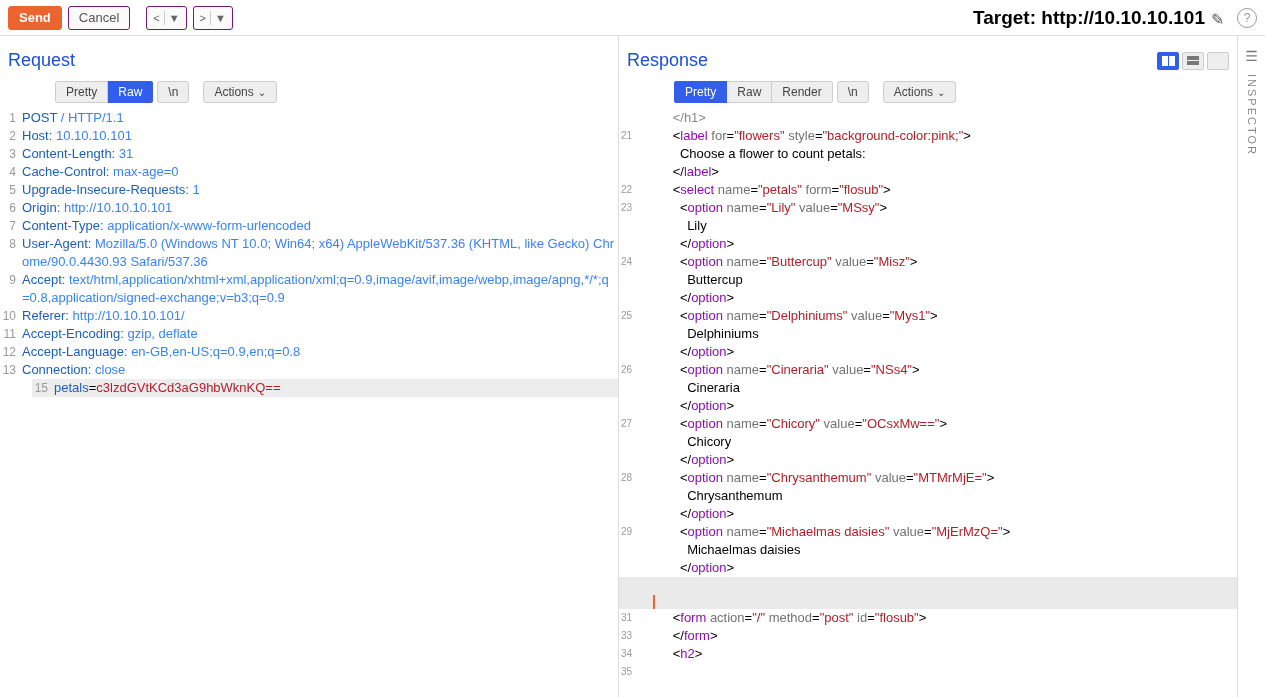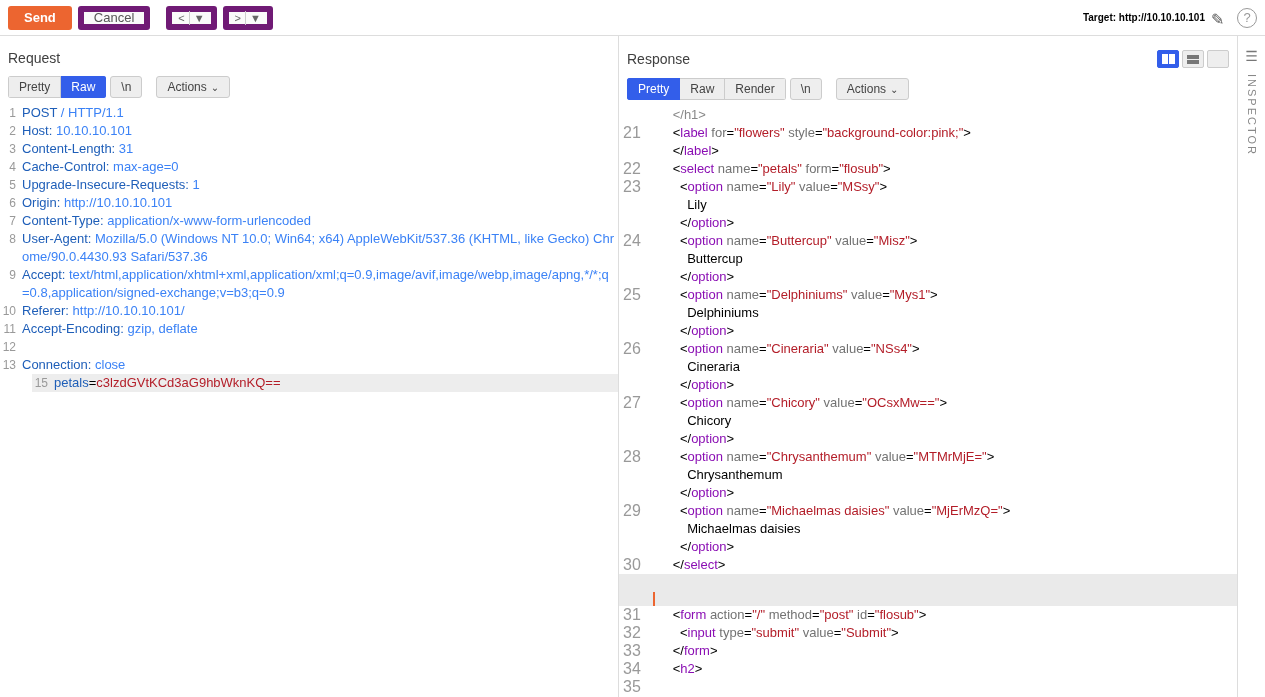--- a/index.html
+++ b/index.html
@@ -1,56 +1,56 @@
 <!DOCTYPE html>
 <html><head>
 <meta charset="utf-8">
 <style>
 * { margin:0; padding:0; box-sizing:border-box; font-family:Arial,Helvetica,sans-serif; }
 html,body { height:100%; width:1265px; overflow:hidden; background:#fff; }
 .topbar { height:36px; border-bottom:1px solid #ddd; display:flex; align-items:center; padding:0 8px; gap:6px; font-size:13px; }
-.btn { border:6px solid #701a75; background:#fafafa; border-radius:3px; height:24px; display:inline-flex; align-items:center; padding:0 10px; cursor:pointer; font-size:13px; color:#555; }
+.btn { border:1px solid #701a75; background:#fafafa; border-radius:3px; height:24px; display:inline-flex; align-items:center; padding:0 10px; cursor:pointer; font-size:13px; color:#555; }
 .btn.primary { background:#ec6530; border-color:#ec6530; color:#fff; font-weight:bold; }
 .btn.icon { padding:0 6px; }
 .chev { font-size:11px; color:#666; }
 .topbar .grow { flex:1; }
-.target { font-size:10px; font-weight:bold; }
+.target { font-size:19px; font-weight:bold; }
 .circle-icon { width:20px; height:20px; border:1.5px solid #999; border-radius:50%; display:inline-flex; align-items:center; justify-content:center; font-size:13px; color:#999; margin-left:4px; }
 
 .main { display:flex; height:calc(100% - 36px); }
 .panes { flex:1; display:flex; position:relative; }
 .pane { flex:1; display:flex; flex-direction:column; overflow:hidden; }
 .pane.left { border-right:1px solid #ddd; }
 .pane-header { display:flex; align-items:center; padding:14px 8px 10px 8px; }
-.pane-title { font-size:14px; color:#404040; }
+.pane-title { font-size:18px; color:#1d4ed8; }
 .pane-header .grow { flex:1; }
 .view-toggle { display:flex; gap:3px; }
 .vt-btn { width:22px; height:18px; border:1px solid #ccc; background:#eee; border-radius:2px; display:inline-flex; align-items:center; justify-content:center; }
 .vt-btn.active { background:#335eea; border-color:#335eea; }
 .vt-btn span { width:6px; height:10px; background:#fff; }
 .vt-btn.active span { background:#fff; }
 .vt-cols { display:flex; gap:1px; }
 .vt-rows { display:flex; flex-direction:column; gap:1px; }
 .vt-rows span { height:4px; width:12px; background:#777; }
 .vt-single span { width:12px; height:10px; background:#777; }
 
-.subbar { display:flex; align-items:center; gap:4px; padding:0 8px 6px 8px; font-size:12px; }
+.subbar { display:flex; align-items:center; gap:4px; padding:0 8px 6px 8px; font-size:12px;margin-left:47px; }
 .pill-group { display:flex; border-radius:3px; overflow:hidden; }
 .pill { background:#eee; border:1px solid #ccc; padding:3px 10px; color:#444; cursor:pointer; font-size:12px; }
 .pill.active { background:#335eea; color:#fff; border-color:#335eea; }
 .pill + .pill { border-left:none; }
 .pill.single { border-radius:3px; }
 .pill .d { margin-left:4px; font-size:10px; }
 
 .code-area { flex:1; overflow:auto; font-family:"Courier New",monospace; font-size:13px; line-height:18px; position:relative; }
 .codeline { display:flex; padding:0 2px; }
 .codeline.hl { background:#ededed;margin-left:32px; }
 .codeline.cursor { background:#eaeaea; }
 .gutter { width:20px; color:#999; text-align:right; padding-right:6px; flex-shrink:0; user-select:none; font-size:12px; }
-.gutter-r { width:30px; color:#999; text-align:center; padding-right:8px; flex-shrink:0; user-select:none; font-size:16px; }
+.gutter-r { width:30px; color:#999; text-align:left; padding-right:8px; flex-shrink:0; user-select:none; font-size:10px; }
 .code-text { white-space:pre-wrap; word-break:break-all; }
 .tok-hn { color:#1e5eb8;text-align:center; } 
 .tok-hv { color:#3b82f6; } 
 .tok-tag { color:#8a0eb3; } 
 .tok-attr { color:#737373; }
 .tok-str { color:#b31d28; } 
 .tok-body { color:#888; }
 .caret-line { display:block; width:2px; height:14px; background:#ec6530; margin-left:2px; }
 
 .inspector-rail { width:28px; border-left:1px solid #ddd; display:flex; flex-direction:column; align-items:center; padding-top:12px; color:#777; }
@@ -138,20 +138,21 @@
           <div class="codeline">
             <span class="gutter">10</span>
             <span class="code-text"><span class="tok-hn">Referer:</span><span class="tok-hv"> http://10.10.10.101/</span></span>
           </div>
           <div class="codeline">
             <span class="gutter">11</span>
             <span class="code-text"><span class="tok-hn">Accept-Encoding:</span><span class="tok-hv"> gzip, deflate</span></span>
           </div>
           <div class="codeline">
             <span class="gutter">12</span>
+            <span class="code-text"><span class="tok-hn">Accept-Language:</span><span class="tok-hv"> en-GB,en-US;q=0.9,en;q=0.8</span></span>
           </div>
           <div class="codeline">
             <span class="gutter">13</span>
             <span class="code-text"><span class="tok-hn">Connection:</span><span class="tok-hv"> close</span></span>
           </div>
           <div class="codeline hl">
             <span class="gutter">15</span>
             <span class="code-text"><span class="tok-hn">petals</span>=<span class="tok-str">c3lzdGVtKCd3aG9hbWknKQ==</span></span>
           </div>
         </div>
@@ -193,20 +194,21 @@
           <div class="codeline">
             <span class="gutter-r"></span>
             <span class="code-text">      <span class="tok-body">&lt;/h1&gt;</span></span>
           </div>
           <div class="codeline">
             <span class="gutter-r">21</span>
             <span class="code-text">      &lt;<span class="tok-tag">label</span> <span class="tok-attr">for</span>=<span class="tok-str">"flowers"</span> <span class="tok-attr">style</span>=<span class="tok-str">"background-color:pink;"</span>&gt;</span>
           </div>
           <div class="codeline">
             <span class="gutter-r"></span>
+            <span class="code-text">        Choose a flower to count petals:</span>
           </div>
           <div class="codeline">
             <span class="gutter-r"></span>
             <span class="code-text">      &lt;/<span class="tok-tag">label</span>&gt;</span>
           </div>
           <div class="codeline">
             <span class="gutter-r">22</span>
             <span class="code-text">      &lt;<span class="tok-tag">select</span> <span class="tok-attr">name</span>=<span class="tok-str">"petals"</span> <span class="tok-attr">form</span>=<span class="tok-str">"flosub"</span>&gt;</span>
           </div>
           <div class="codeline">
@@ -286,35 +288,27 @@
             <span class="code-text">        &lt;<span class="tok-tag">option</span> <span class="tok-attr">name</span>=<span class="tok-str">"Michaelmas daisies"</span> <span class="tok-attr">value</span>=<span class="tok-str">"MjErMzQ="</span>&gt;</span>
           </div>
           <div class="codeline">
             <span class="gutter-r"></span>
             <span class="code-text">          Michaelmas daisies</span>
           </div>
           <div class="codeline">
             <span class="gutter-r"></span>
             <span class="code-text">        &lt;/<span class="tok-tag">option</span>&gt;</span>
           </div>
-          <div class="codeline">
-            <span class="gutter-r">30</span>
-            <span class="code-text">      &lt;/<span class="tok-tag">select</span>&gt;</span>
-          </div>
           <div class="codeline cursor">
             <span class="gutter-r"></span>
             <span class="code-text">      <span class="caret-line"></span></span>
           </div>
           <div class="codeline">
             <span class="gutter-r">31</span>
             <span class="code-text">      &lt;<span class="tok-tag">form</span> <span class="tok-attr">action</span>=<span class="tok-str">"/"</span> <span class="tok-attr">method</span>=<span class="tok-str">"post"</span> <span class="tok-attr">id</span>=<span class="tok-str">"flosub"</span>&gt;</span>
-          </div>
-          <div class="codeline">
-            <span class="gutter-r">32</span>
-            <span class="code-text">        &lt;<span class="tok-tag">input</span> <span class="tok-attr">type</span>=<span class="tok-str">"submit"</span> <span class="tok-attr">value</span>=<span class="tok-str">"Submit"</span>&gt;</span>
           </div>
           <div class="codeline">
             <span class="gutter-r">33</span>
             <span class="code-text">      &lt;/<span class="tok-tag">form</span>&gt;</span>
           </div>
           <div class="codeline">
             <span class="gutter-r">34</span>
             <span class="code-text">      &lt;<span class="tok-tag">h2</span>&gt;</span>
           </div>
           <div class="codeline">

